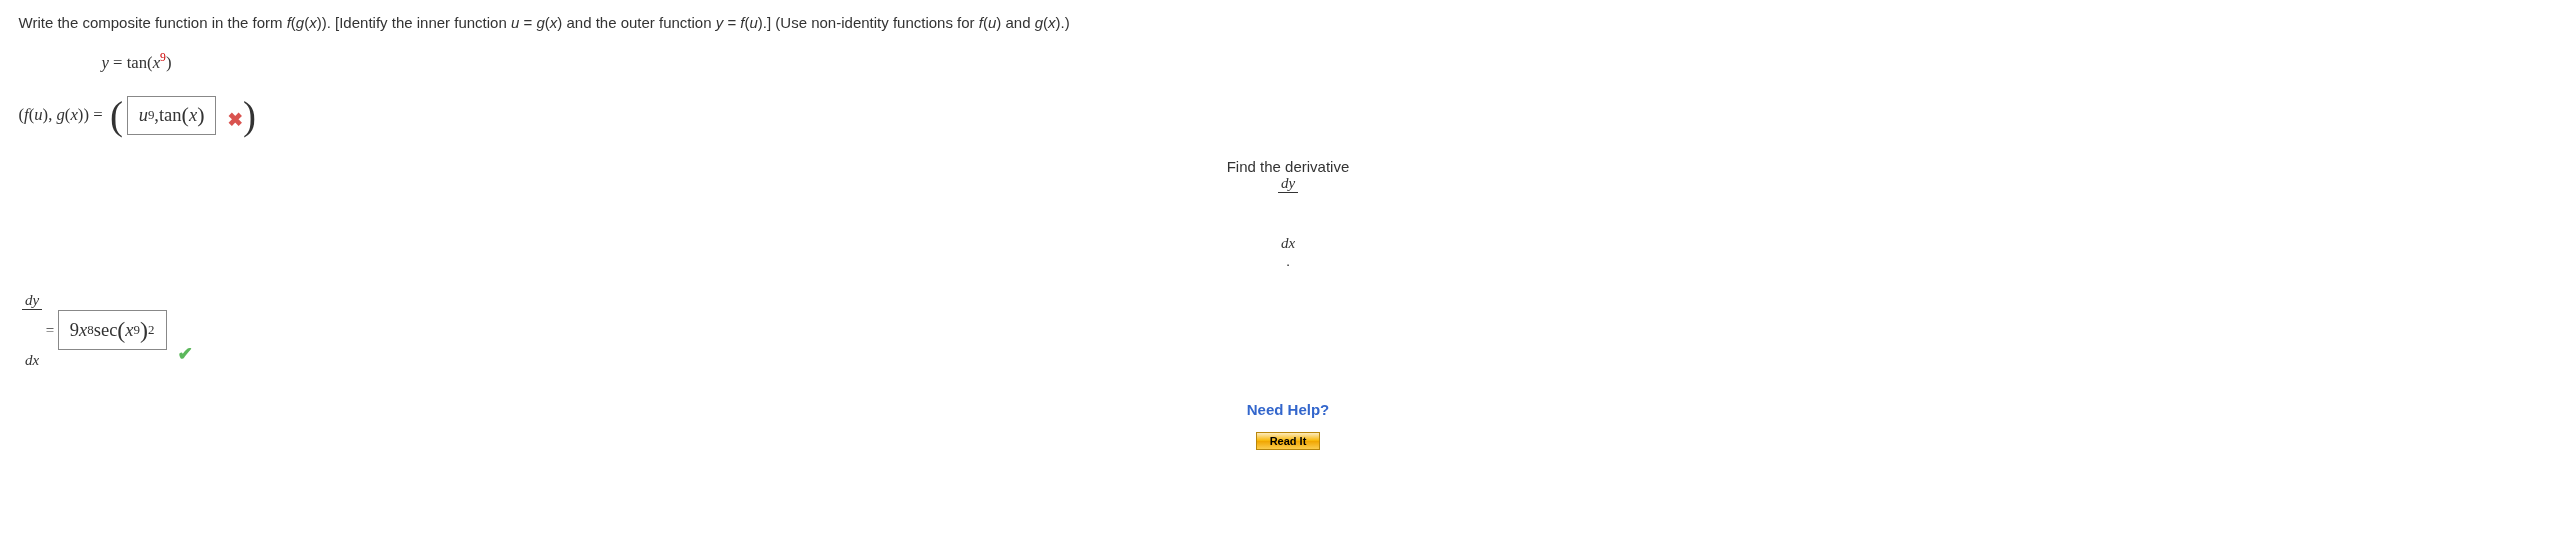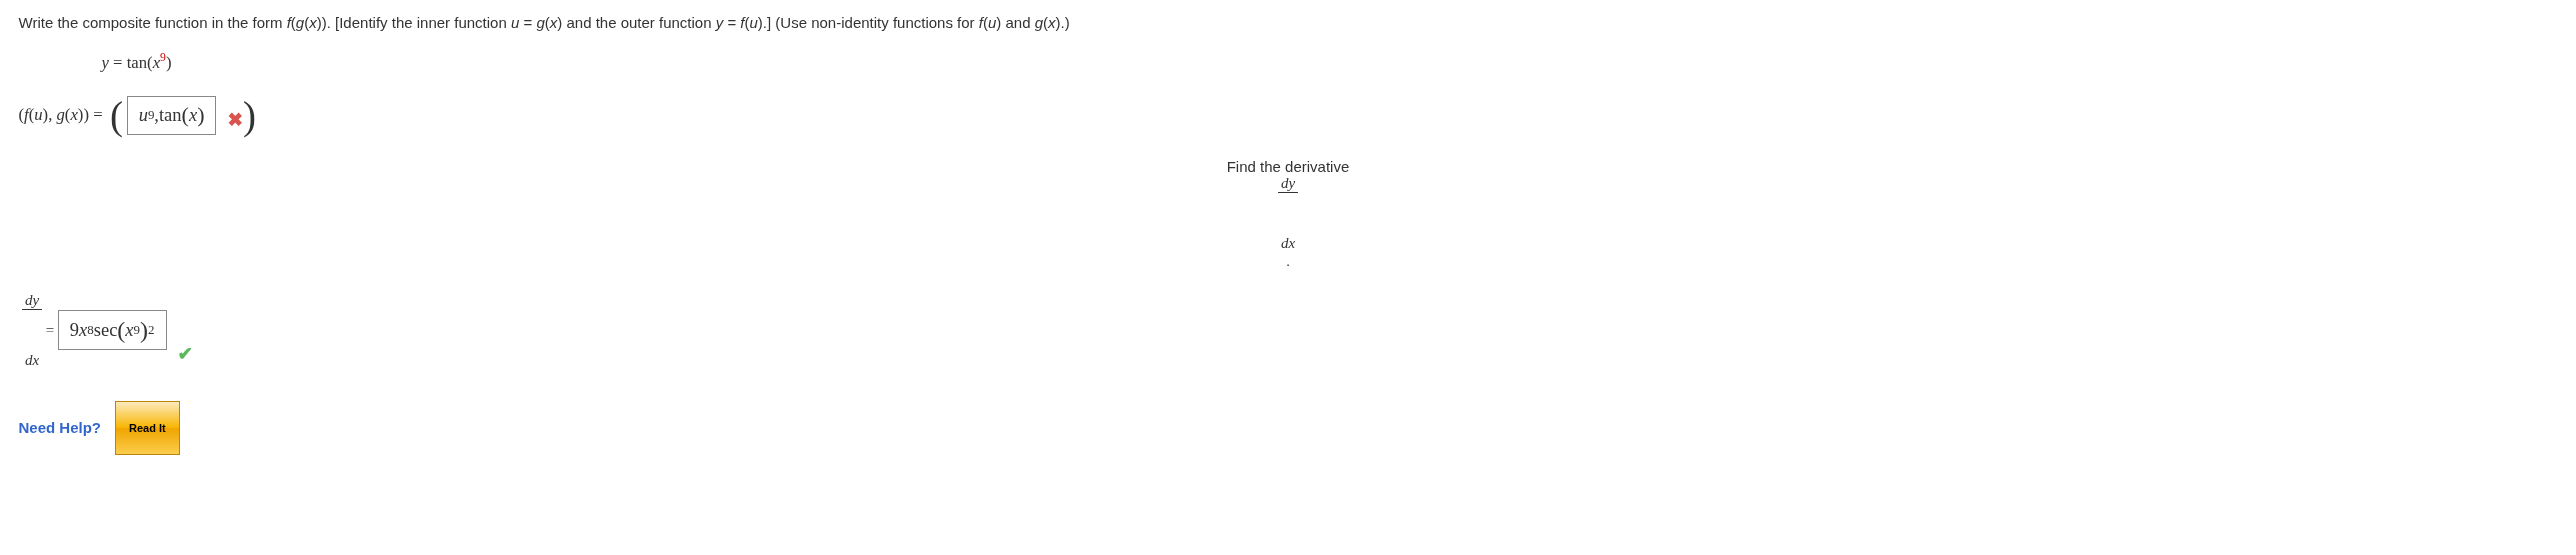--- a/index.html
+++ b/index.html
@@ -126,32 +126,33 @@
     .derivative-answer-row {
       display: flex;
       align-items: center;
       margin-bottom: 32px;
     }
     
     .help-row {
       display: flex;
       align-items: center;
       gap: 14px;
+      flex-direction: column;
     }
     
     .need-help-label {
       color: #3366cc;
       font-weight: bold;
       font-size: 15px;
     }
     
     .read-it-btn {
       background: linear-gradient(to bottom, #fceabb 0%, #f8b500 50%, #f0a500 51%, #fccd4d 100%);
       border: 0.9px solid #b8860b;
-      padding: 20px 13px;
+      padding: 2px 13px;
       font-size: 11px;
       font-weight: bold;
       font-family: Verdana, Arial, sans-serif;
       cursor: pointer;
       color: #000;
     }
     
     .math-inline {
       font-family: 'Times New Roman', serif;
       font-style: italic;

